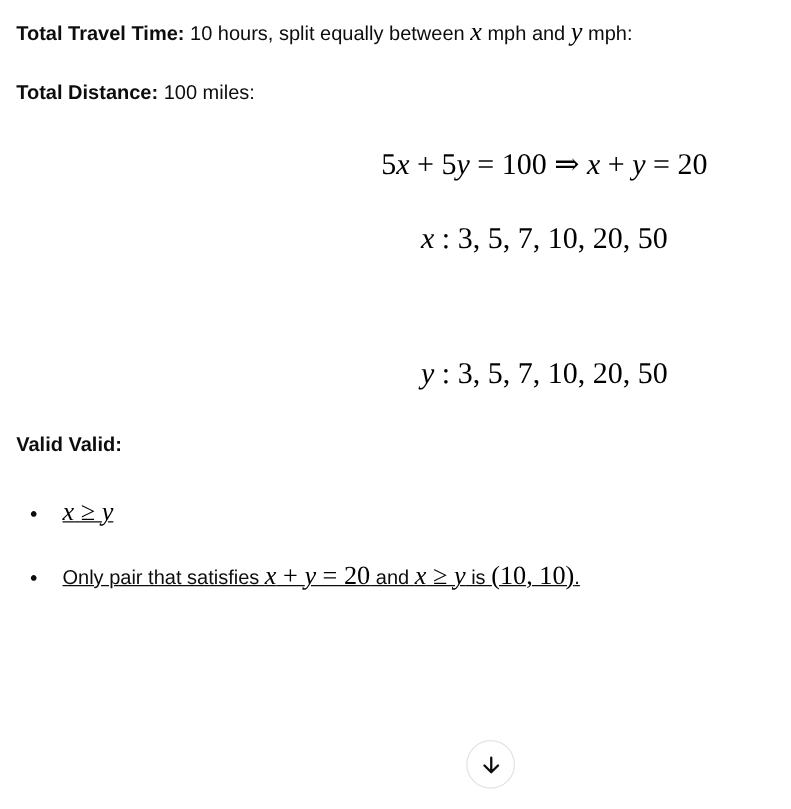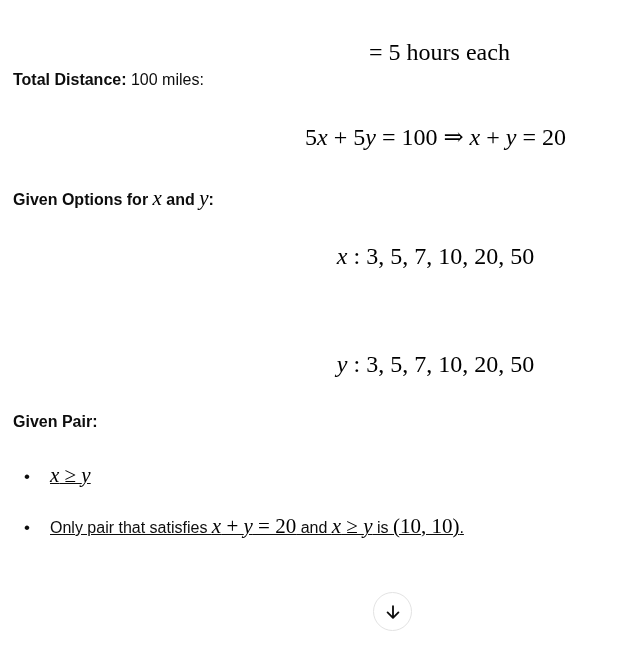--- a/index.html
+++ b/index.html
@@ -100,36 +100,36 @@
     padding: 0;
     z-index: 10;
   }
   .scroll-btn svg { display: block; }
 </style>
 </head>
 <body>
 
 <div class="content">
 
+  <p class="para" id="para-travel"><strong data-bind="travel_time.label">Total Travel Time:</strong><span data-bind="travel_time.t1"> 10 hours, split equally between </span><span class="mi" data-bind="travel_time.v1">x</span><span data-bind="travel_time.t2"> mph and </span><span class="mi" data-bind="travel_time.v2">y</span><span data-bind="travel_time.t3"> mph:</span></p>
 
   <div class="dmath" id="math-hours">
-    <span class="rm frac-rhs" data-bind="hours_eq.rhs">= 5 hours each</span>
+    
   </div>
 
   <p class="para" id="para-distance"><strong data-bind="distance.label">Total Distance:</strong><span data-bind="distance.t1"> 100 miles:</span></p>
 
   <div class="dmath" id="math-distance"><span class="rm" data-bind="distance_eq.c1">5</span><span class="it" data-bind="distance_eq.v1">x</span><span class="rm" data-bind="distance_eq.o1"> + 5</span><span class="it" data-bind="distance_eq.v2">y</span><span class="rm" data-bind="distance_eq.o2"> = 100 ⇒ </span><span class="it" data-bind="distance_eq.v3">x</span><span class="rm" data-bind="distance_eq.o3"> + </span><span class="it" data-bind="distance_eq.v4">y</span><span class="rm" data-bind="distance_eq.o4"> = 20</span></div>
 
-  <p class="para" id="para-options"><strong data-bind="options_heading.b1">Given Options for </strong><span class="mi" data-bind="options_heading.v1">x</span><strong data-bind="options_heading.b2"> and </strong><span class="mi" data-bind="options_heading.v2">y</span><strong data-bind="options_heading.b3">:</strong></p>
 
   <div class="dmath" id="math-x-opts"><span class="it" data-bind="x_options.v">x</span><span class="rm" data-bind="x_options.list"> : 3, 5, 7, 10, 20, 50</span></div>
 
   <div class="dmath" id="math-y-opts"><span class="it" data-bind="y_options.v">y</span><span class="rm" data-bind="y_options.list"> : 3, 5, 7, 10, 20, 50</span></div>
 
-  <p class="para" id="para-valid"><strong data-bind="valid_pair.label">Given Pair:</strong></p>
+  <p class="para" id="para-valid"><strong data-bind="valid_pair.label">Valid Valid:</strong></p>
 
   <ul class="blist">
     <li><span class="mi" data-bind="bullets.item1.v1">x</span><span class="mr" data-bind="bullets.item1.o1"> ≥ </span><span class="mi" data-bind="bullets.item1.v2">y</span></li>
     <li><span data-bind="bullets.item2.t1">Only pair that satisfies </span><span class="mi" data-bind="bullets.item2.v1">x</span><span class="mr" data-bind="bullets.item2.o1"> + </span><span class="mi" data-bind="bullets.item2.v2">y</span><span class="mr" data-bind="bullets.item2.o2"> = 20</span><span data-bind="bullets.item2.t2"> and </span><span class="mi" data-bind="bullets.item2.v3">x</span><span class="mr" data-bind="bullets.item2.o3"> ≥ </span><span class="mi" data-bind="bullets.item2.v4">y</span><span data-bind="bullets.item2.t3"> is </span><span class="mr" data-bind="bullets.item2.pair">(10, 10)</span><span data-bind="bullets.item2.t4">.</span></li>
   </ul>
 
 </div>
 
 <button class="scroll-btn">
   <span>

